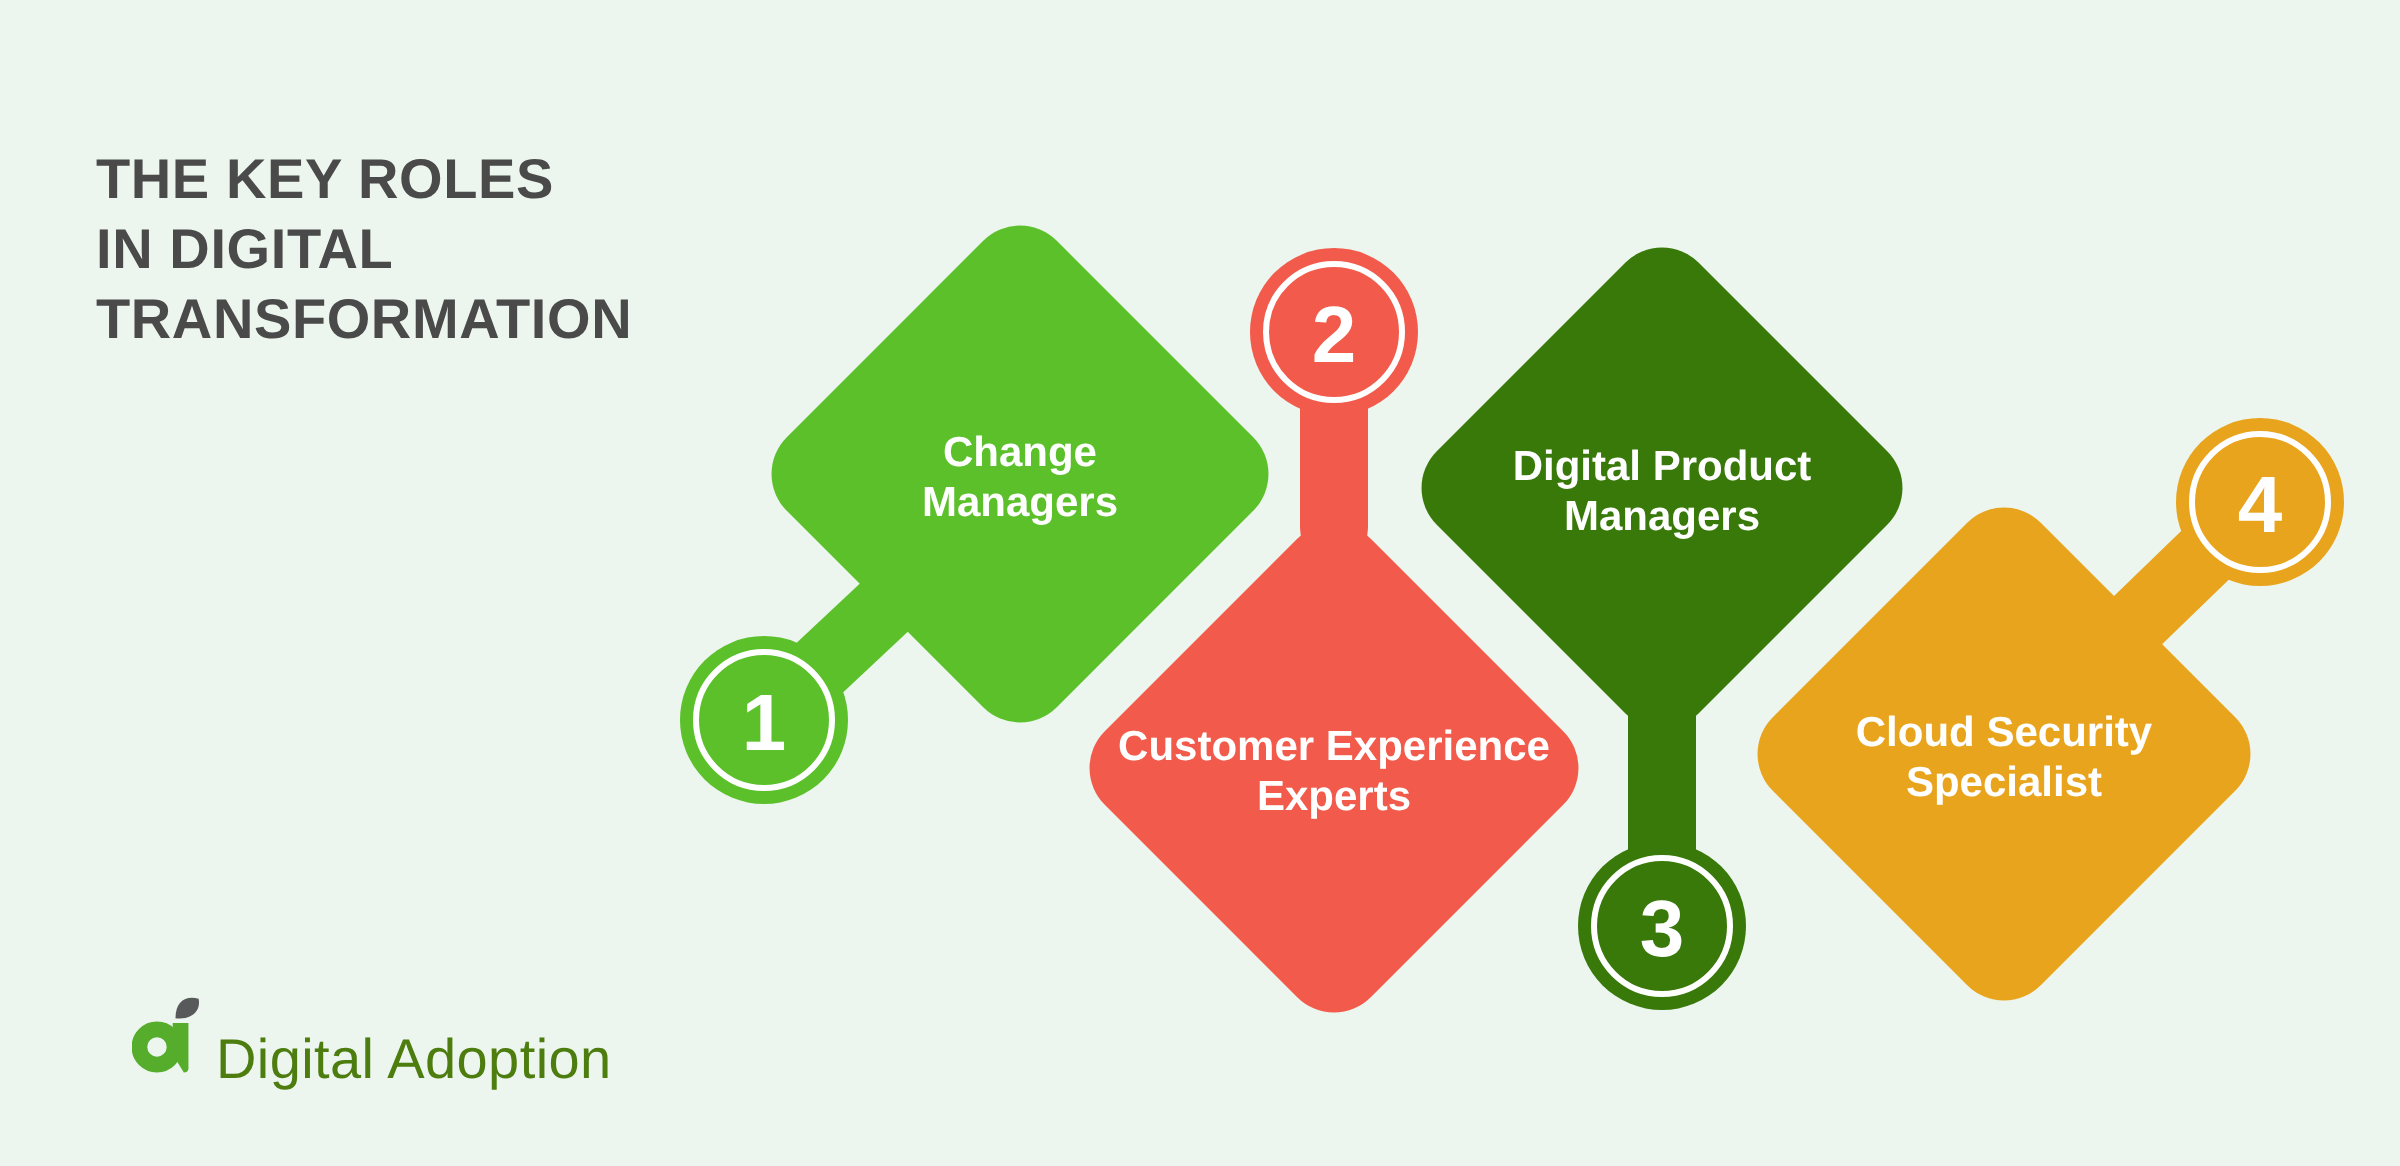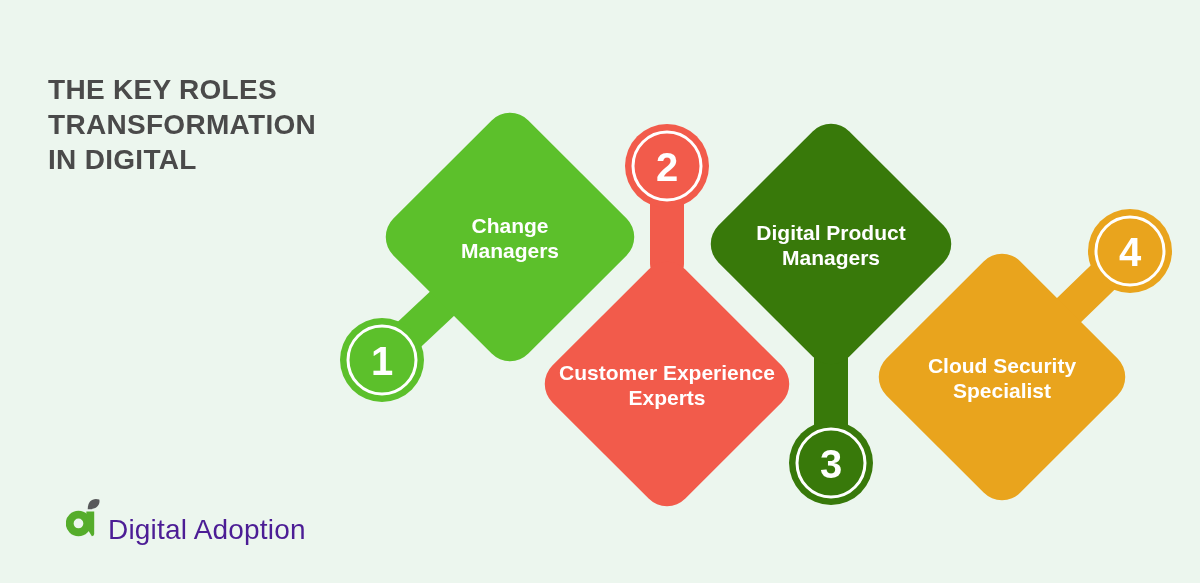--- a/index.html
+++ b/index.html
@@ -45,22 +45,22 @@
     letter-spacing: 0.2px;
   }
 </style>
 </head>
 <body>
 
 <div class="canvas" style="background: rgb(236, 246, 238);">
 
   <div class="title" style="color: rgb(74, 74, 74);">
     <div class="title-line">THE KEY ROLES</div>
+    <div class="title-line">IN DIGITAL</div>
     <div class="title-line">TRANSFORMATION</div>
-    <div class="title-line">IN DIGITAL</div>
   </div>
 
   <svg id="diagram-svg" width="1200" height="583" viewBox="0 0 1200 583">
       <g>
         <line x1="446" y1="300" x2="382" y2="360" stroke="#5cc02b" stroke-width="34" stroke-linecap="round"></line>
         <rect x="414.5405845398161" y="141.54058453981608" width="190.91883092036784" height="190.91883092036784" rx="26" ry="26" fill="#5cc02b" transform="rotate(45 510 237)"></rect>
         <circle cx="382" cy="360" r="42" fill="#5cc02b"></circle>
         <circle cx="382" cy="360" r="34" fill="none" stroke="#ffffff" stroke-width="3"></circle>
         <text x="382" y="375" text-anchor="middle" fill="#ffffff" font-size="40">1</text>
         <text text-anchor="middle" fill="#ffffff" font-size="21"><tspan x="510" y="233">Change</tspan><tspan x="510" y="258">Managers</tspan></text>
@@ -90,16 +90,16 @@
         <text text-anchor="middle" fill="#ffffff" font-size="21"><tspan x="1002" y="373">Cloud Security</tspan><tspan x="1002" y="398">Specialist</tspan></text>
       </g>
     </svg>
 
   <div class="logo">
     <svg class="logo-icon" width="37" height="42" viewBox="0 0 40 44">
       <circle class="logo-bowl" cx="13.5" cy="29" r="9.5" fill="none" stroke-width="8.5" stroke="#55ad2b"></circle>
       <path class="logo-stem" d="M22 16 L30.5 16 L30.5 40.5 Q30.5 42.8 28 42.8 L22 33 Z" fill="#55ad2b"></path>
       <path class="logo-leaf" d="M23.5 13.5 C23.5 4.5 29 1 36 3 C37.5 10 31.5 14.5 23.5 13.5 Z" fill="#58595b"></path>
     </svg>
-    <span class="logo-text" style="color: #4c1d95;">Digital Adoption</span>
+    <span class="logo-text" style="color: #4d7c0f;">Digital Adoption</span>
   </div>
 
 </div>
 
 </body></html>

